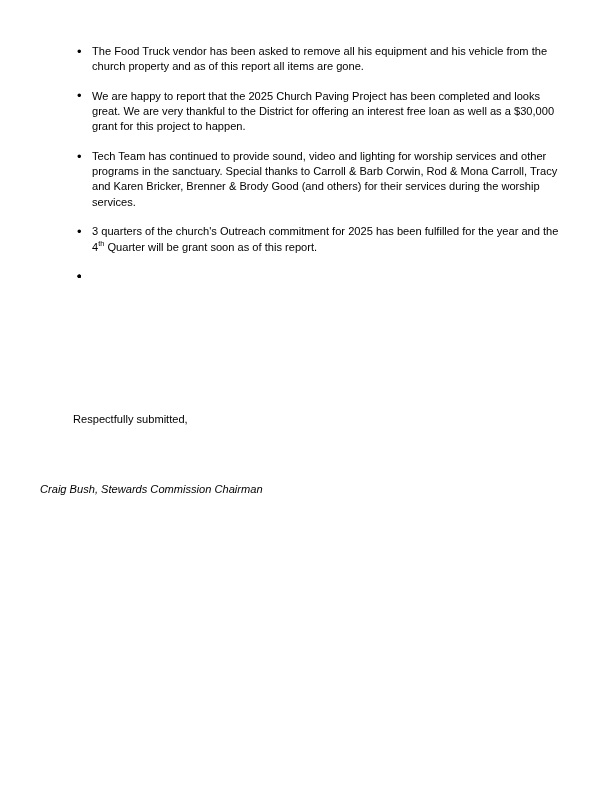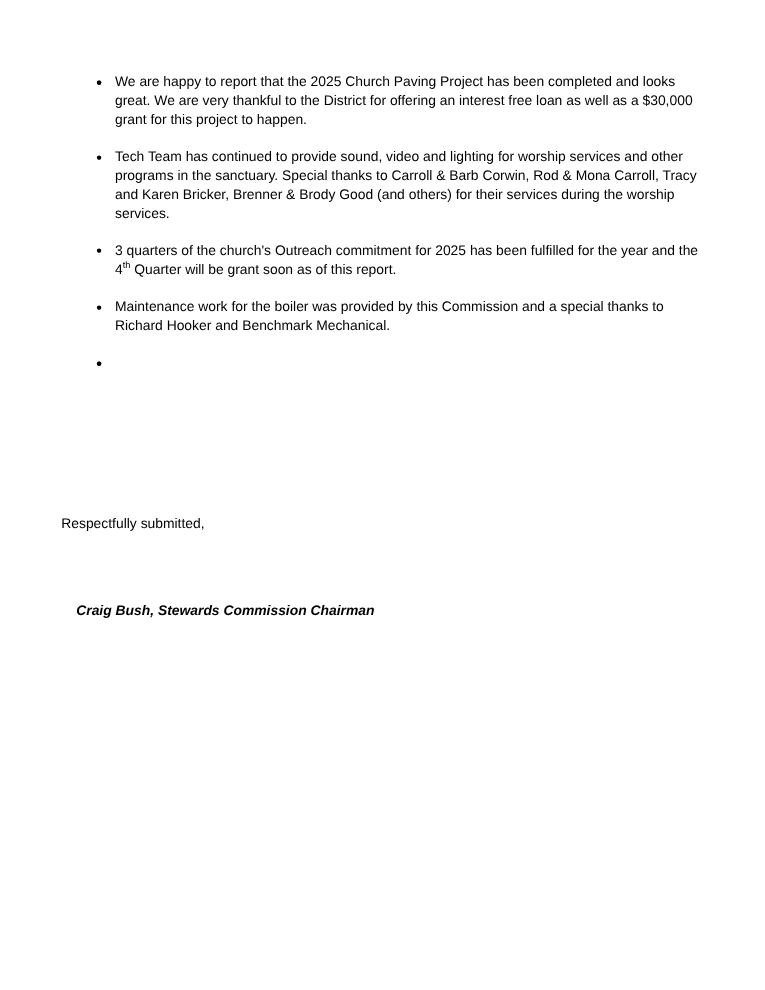--- a/index.html
+++ b/index.html
@@ -49,65 +49,65 @@
     line-height: 15.2px;
   }
   sup {
     font-size: 7.4px;
     vertical-align: super;
     line-height: 0;
     text-align: center;
   }
   .closing {
     position: absolute;
-    left: 49px;
+    left: 73px;
     top: 412px;
     font-size: 11.1px;
     line-height: 15.2px;
   }
   .signature {
     position: absolute;
-    left: 61px;
+    left: 40px;
     top: 482px;
     font-size: 11.1px;
     line-height: 15.2px;
-    font-weight: bold;
+    font-weight: normal;
     font-style: italic;
   }
 </style>
 </head>
 <body>
 
 <div class="page">
 
   <div class="content">
     <ul class="bullets">
 
       <li>
         <span class="bullet-marker">•</span>
+        <span>The Food Truck vendor has been asked to remove all his equipment and his vehicle from the church property and as of this report all items are gone.</span>
       </li>
 
       <li>
         <span class="bullet-marker">•</span>
         <span>We are happy to report that the 2025 Church Paving Project has been completed and looks great.  We are very thankful to the District for offering an interest free loan as well as a $30,000 grant for this project to happen.</span>
       </li>
 
       <li>
         <span class="bullet-marker">•</span>
         <span>Tech Team has continued to provide sound, video and lighting for worship services and other programs in the sanctuary.  Special thanks to Carroll &amp; Barb Corwin, Rod &amp; Mona Carroll, Tracy and Karen Bricker, Brenner &amp; Brody Good (and others) for their services during the worship services.</span>
       </li>
 
       <li>
         <span class="bullet-marker">•</span>
         <span>3 quarters of the church's Outreach commitment for 2025 has been fulfilled for the year and the 4</span><sup>th</sup><span> Quarter will be grant soon as of this report.</span>
       </li>
 
       <li>
         <span class="bullet-marker">•</span>
-        <span>Maintenance work for the boiler was provided by this Commission and a special thanks to Richard Hooker and Benchmark Mechanical.</span>
       </li>
 
       <li>
         <span class="bullet-marker">•</span>
       </li>
 
       <li>
         <span class="bullet-marker">•</span>
       </li>
 

